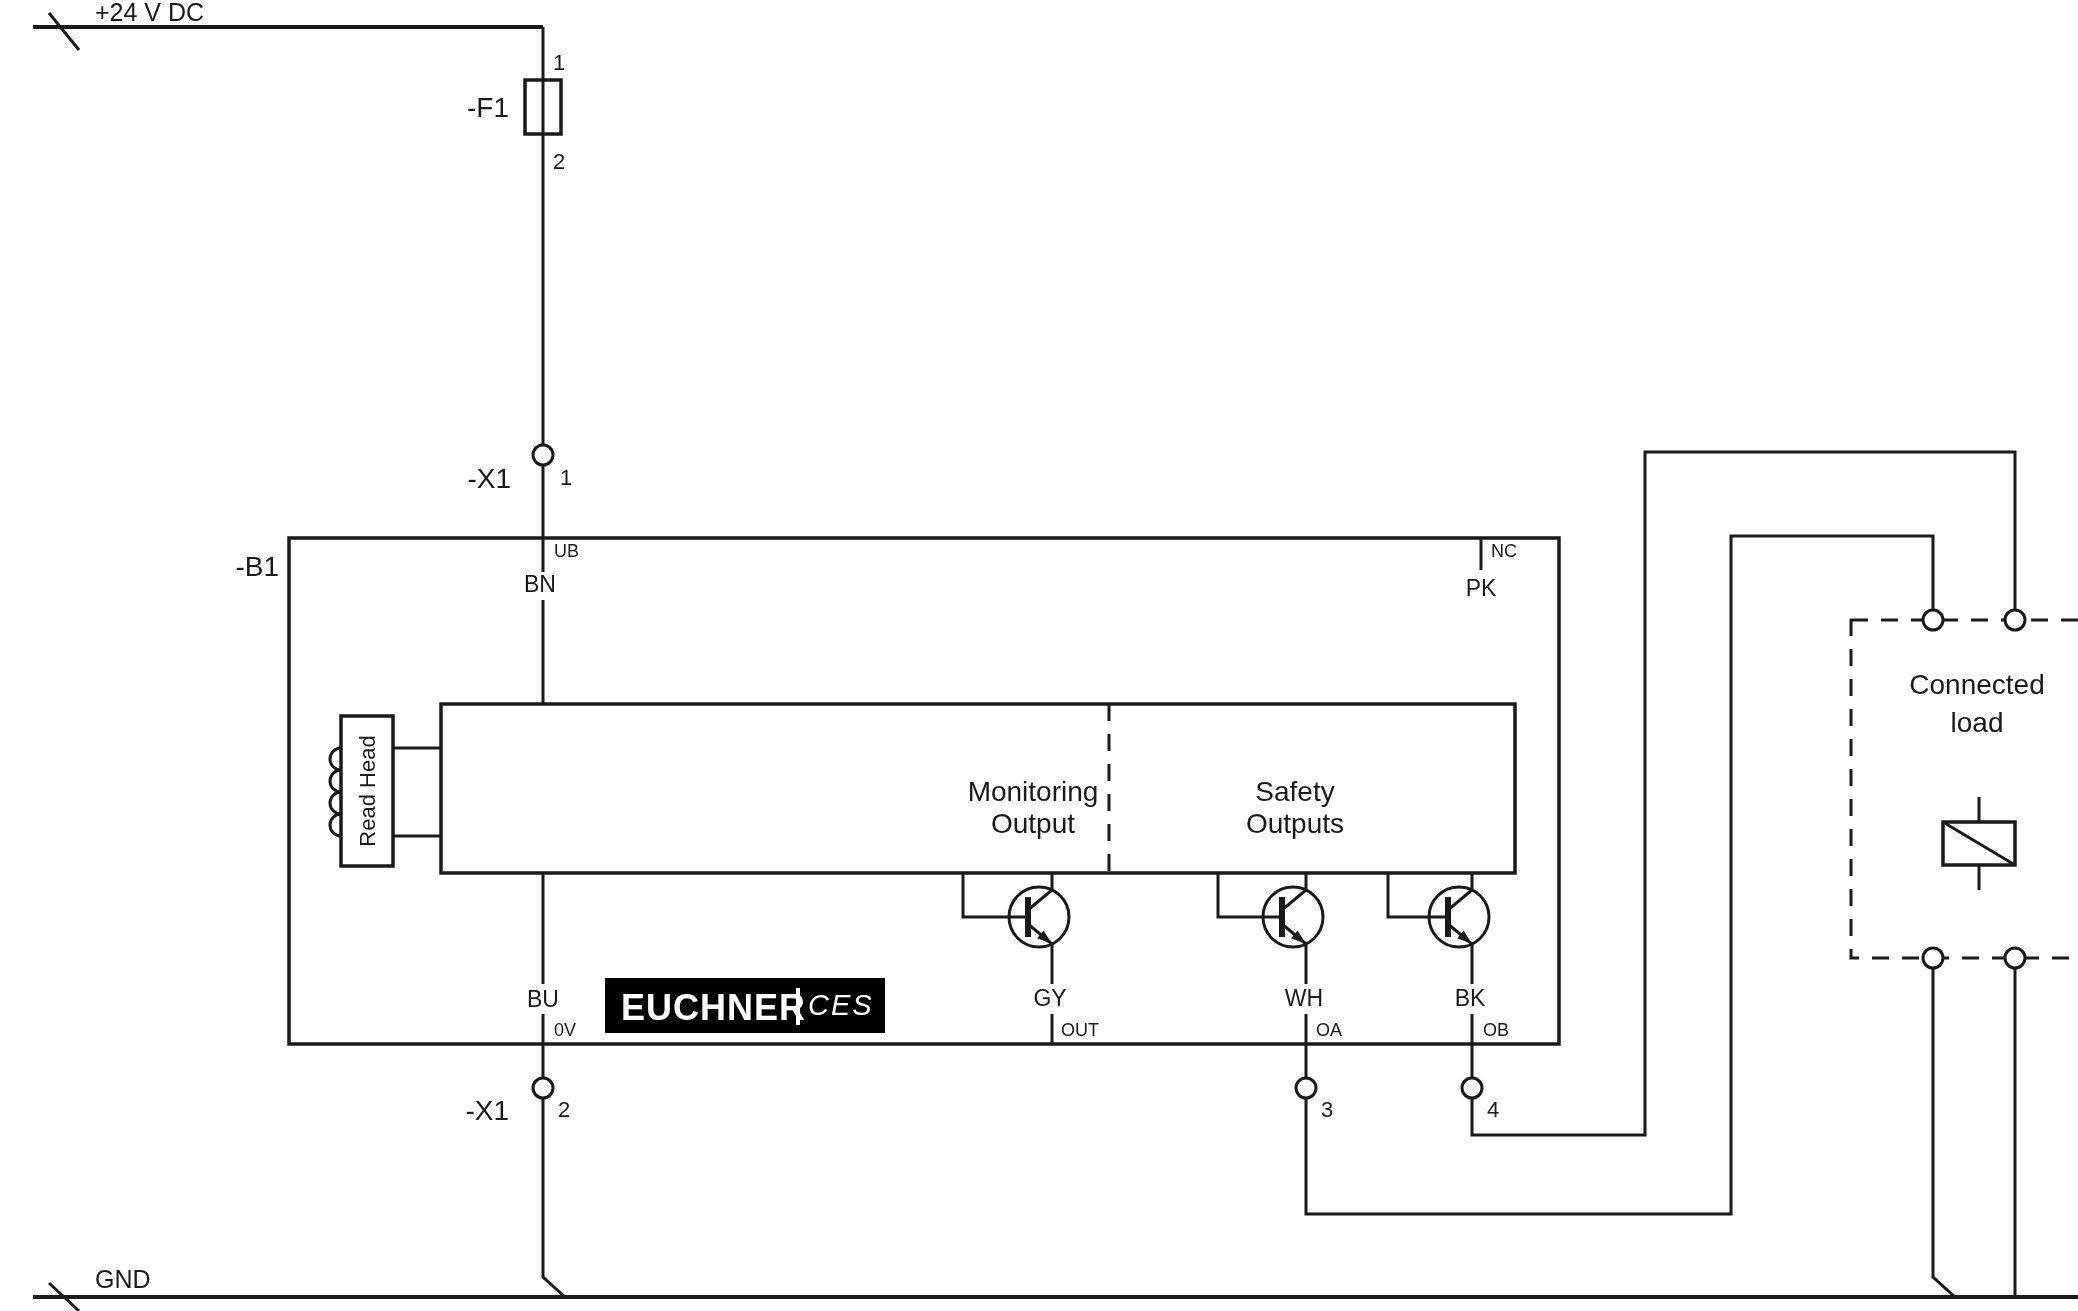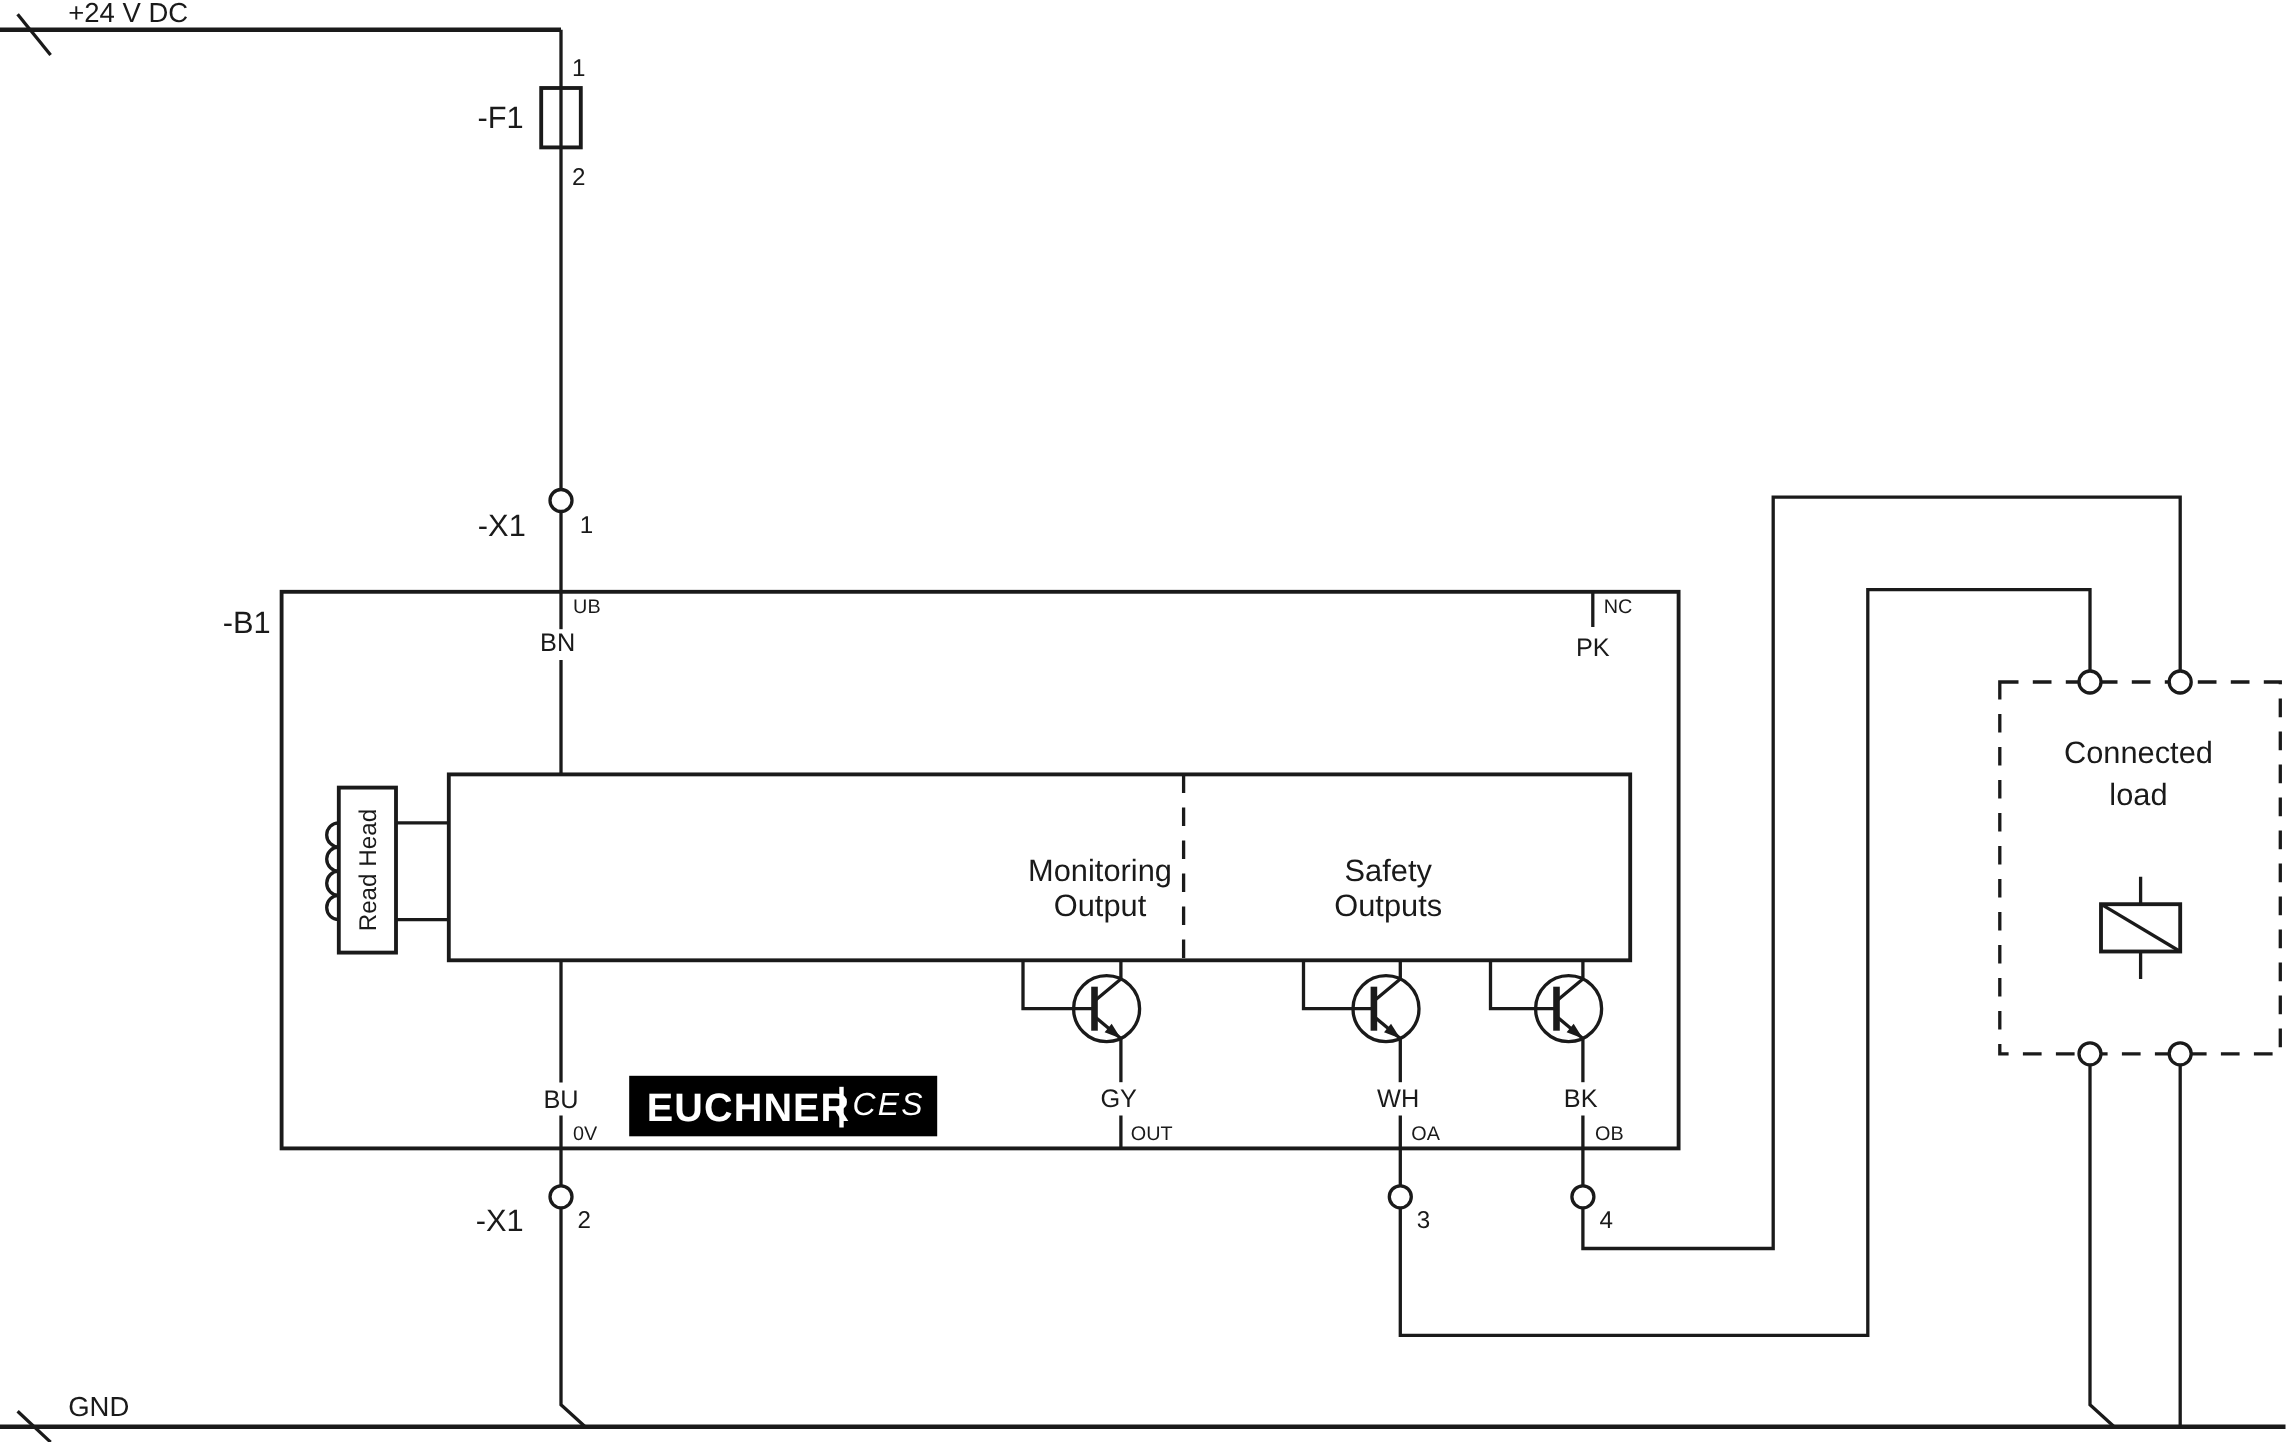--- a/index.html
+++ b/index.html
@@ -1,17 +1,17 @@
 <!DOCTYPE html>
 <html style="--line: #1a1a1a; --bg: #ffffff; --logo-bg: #000000; --logo-fg: #ffffff;"><head>
 <meta charset="utf-8">
 <style>
   :root{ --line:#1a1a1a; --bg:#ffffff; --logo-bg:#000000; --logo-fg:#ffffff; }
   html,body{margin:0;padding:0;background:var(--bg);}
-  .stage{width:2018px;height:1311px;position:relative;background:var(--bg);}
+  .stage{width:2018px;height:1311px;position:relative;background:var(--bg);padding-left:33px;}
   svg{display:block;}
   svg text{font-family:"Liberation Sans","DejaVu Sans",sans-serif;fill:var(--line);}
   .t{dominant-baseline:central;}
   .mid{text-anchor:middle;}
   .end{text-anchor:end;}
   .s17{font-size:18px;}
   .s22{font-size:22px;}
   .s23{font-size:23px;}
   .s25{font-size:25px;}
   .s28{font-size:28px;}

